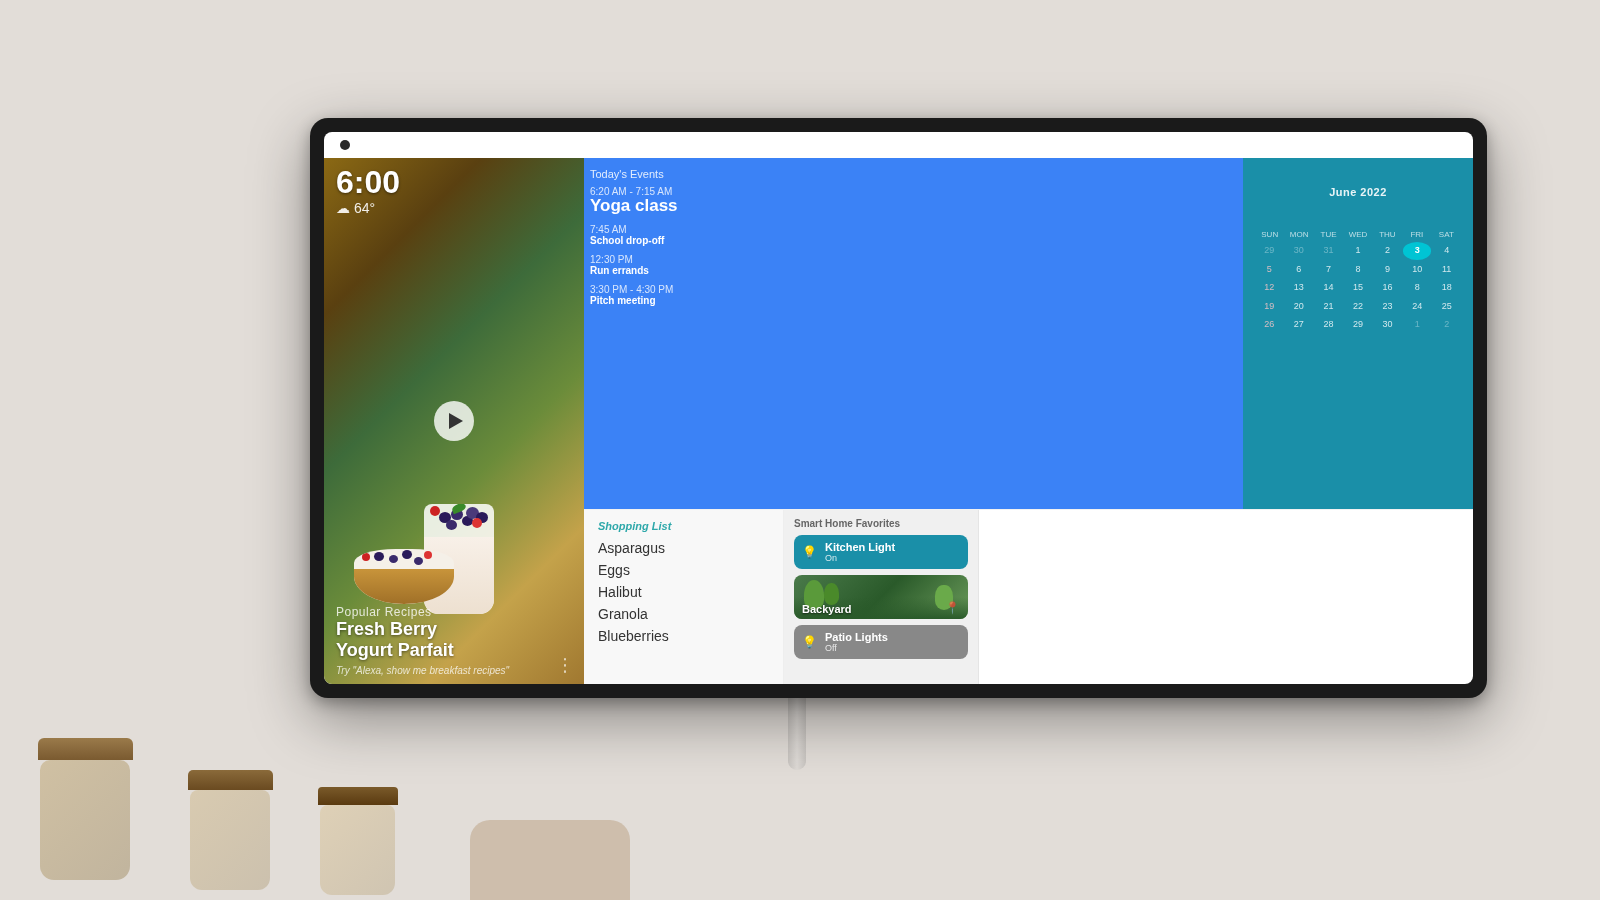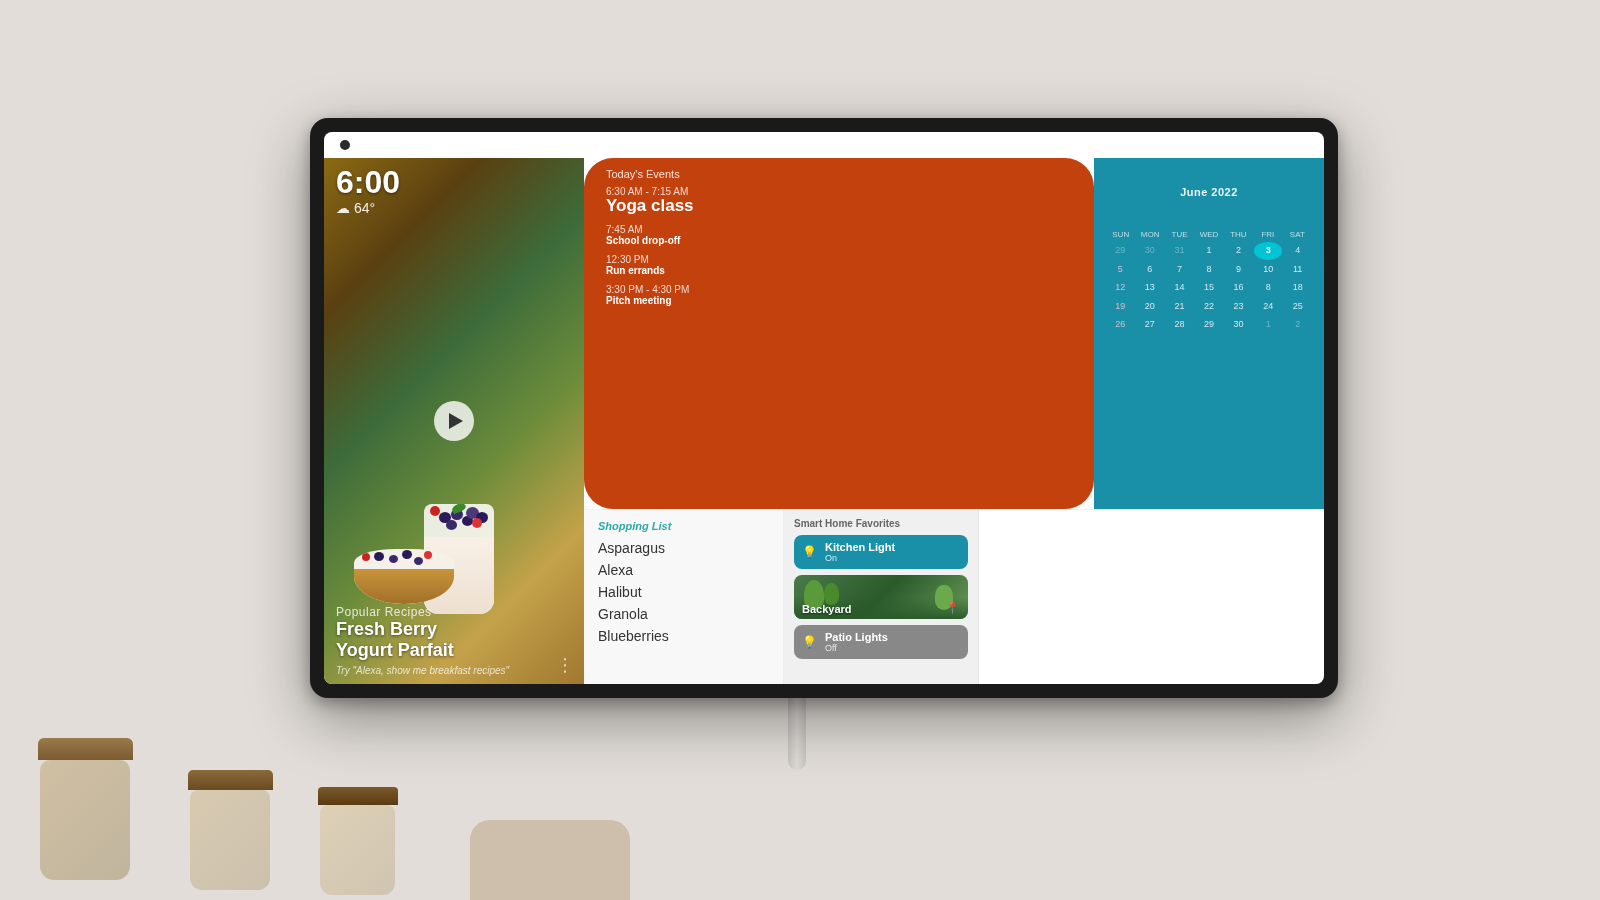--- a/index.html
+++ b/index.html
@@ -18,21 +18,21 @@
       position: absolute;
       inset: 0;
       background: #e2ddd8;
     }
 
     
     .device-frame {
       position: absolute;
       top: 118px;
       left: 310px;
-      width: 1028px;
+      width: 1177px;
       height: 580px;
       background: #1a1a1a;
       border-radius: 18px;
       box-shadow: 0 20px 60px rgba(0,0,0,0.4), 0 5px 15px rgba(0,0,0,0.3);
       padding: 14px;
     }
 
     .device-inner {
       width: 100%;
       height: 100%;
@@ -242,25 +242,24 @@
     }
 
     
     .top-row {
       display: flex;
       flex: 1;
     }
 
     
     .events-panel {
-      background: #c2410c;
+      background: #3b82f6;
       flex: 1;
-      padding: 10px 22px;
+      padding: 10px 6px;
       position: relative;
-      border-radius: 29px;
     }
 
     .events-title {
       font-size: 11px;
       color: rgba(255,255,255,0.85);
       margin-bottom: 6px;
       font-weight: 500;
     }
 
     .event-item {
@@ -685,21 +684,21 @@
       </div>
 
       <div class="right-panels">
 
         <div class="top-row">
 
           <div class="events-panel">
             <div class="events-title">Today's Events</div>
 
             <div class="event-item">
-              <div class="event-time">6:30 AM - 7:15 AM</div>
+              <div class="event-time">6:20 AM - 7:15 AM</div>
               <div class="event-name">Yoga class</div>
             </div>
             <div class="event-item">
               <div class="event-time">7:45 AM</div>
               <div class="event-name event-name-small">School drop-off</div>
             </div>
             <div class="event-item">
               <div class="event-time">12:30 PM</div>
               <div class="event-name event-name-small">Run errands</div>
             </div>
@@ -763,21 +762,21 @@
               <div class="cal-cell other-month">2</div>
             </div>
           </div>
         </div>
 
         <div class="bottom-row">
 
           <div class="shopping-panel">
             <div class="shopping-title">Shopping List</div>
             <div class="shopping-item">Asparagus</div>
-            <div class="shopping-item">Alexa</div>
+            <div class="shopping-item">Eggs</div>
             <div class="shopping-item">Halibut</div>
             <div class="shopping-item">Granola</div>
             <div class="shopping-item">Blueberries</div>
           </div>
 
           <div class="smarthome-panel">
             <div class="smarthome-title">Smart Home Favorites</div>
 
             <div class="device-card active">
               <div class="device-icon">💡</div>

